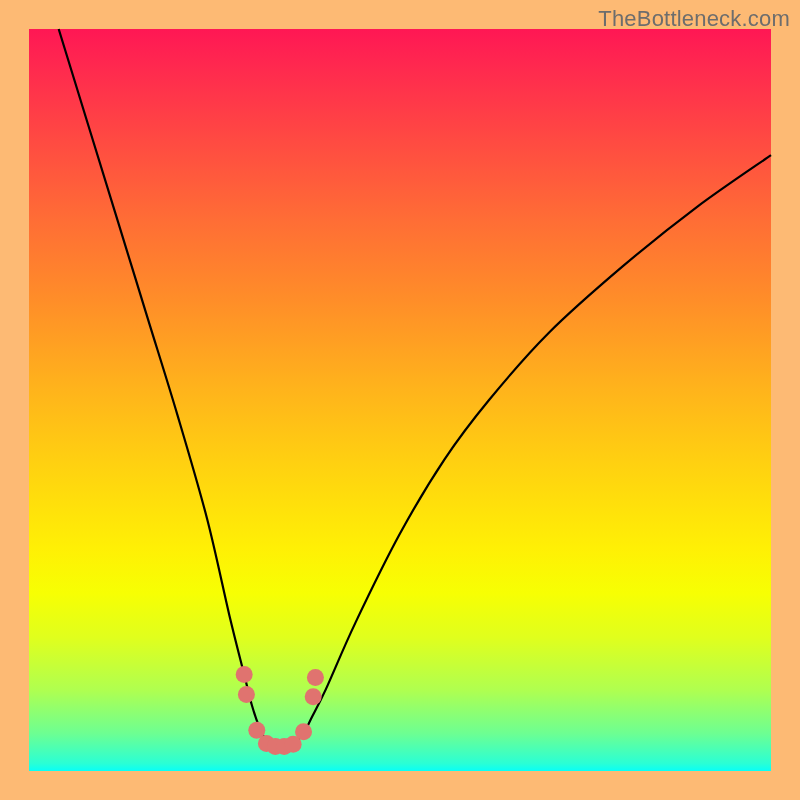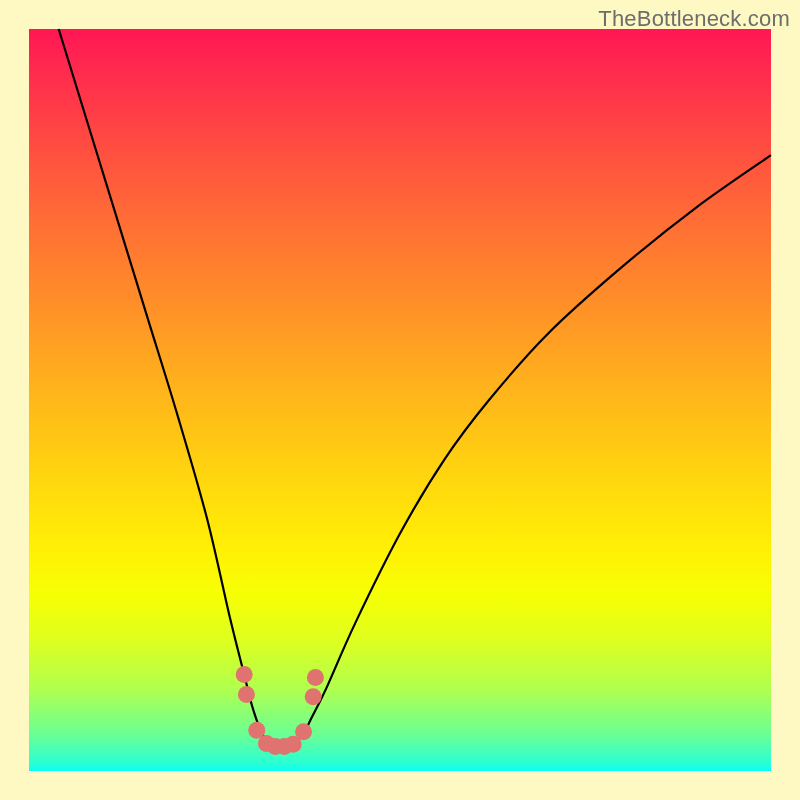--- a/index.html
+++ b/index.html
@@ -10,21 +10,21 @@
     overflow: hidden;
     background: #000;
     font-family: Arial, Helvetica, sans-serif;
   }
   .frame {
     position: absolute;
     left: 0;
     top: 0;
     width: 800px;
     height: 800px;
-    background: #fef9c3;
+    background: #fdba74;
   }
   .plot {
     position: absolute;
     left: 29px;
     top: 29px;
     width: 742px;
     height: 742px;
     background: linear-gradient(to bottom,
       #ff1754 0%,
       #ff2550 4%,

